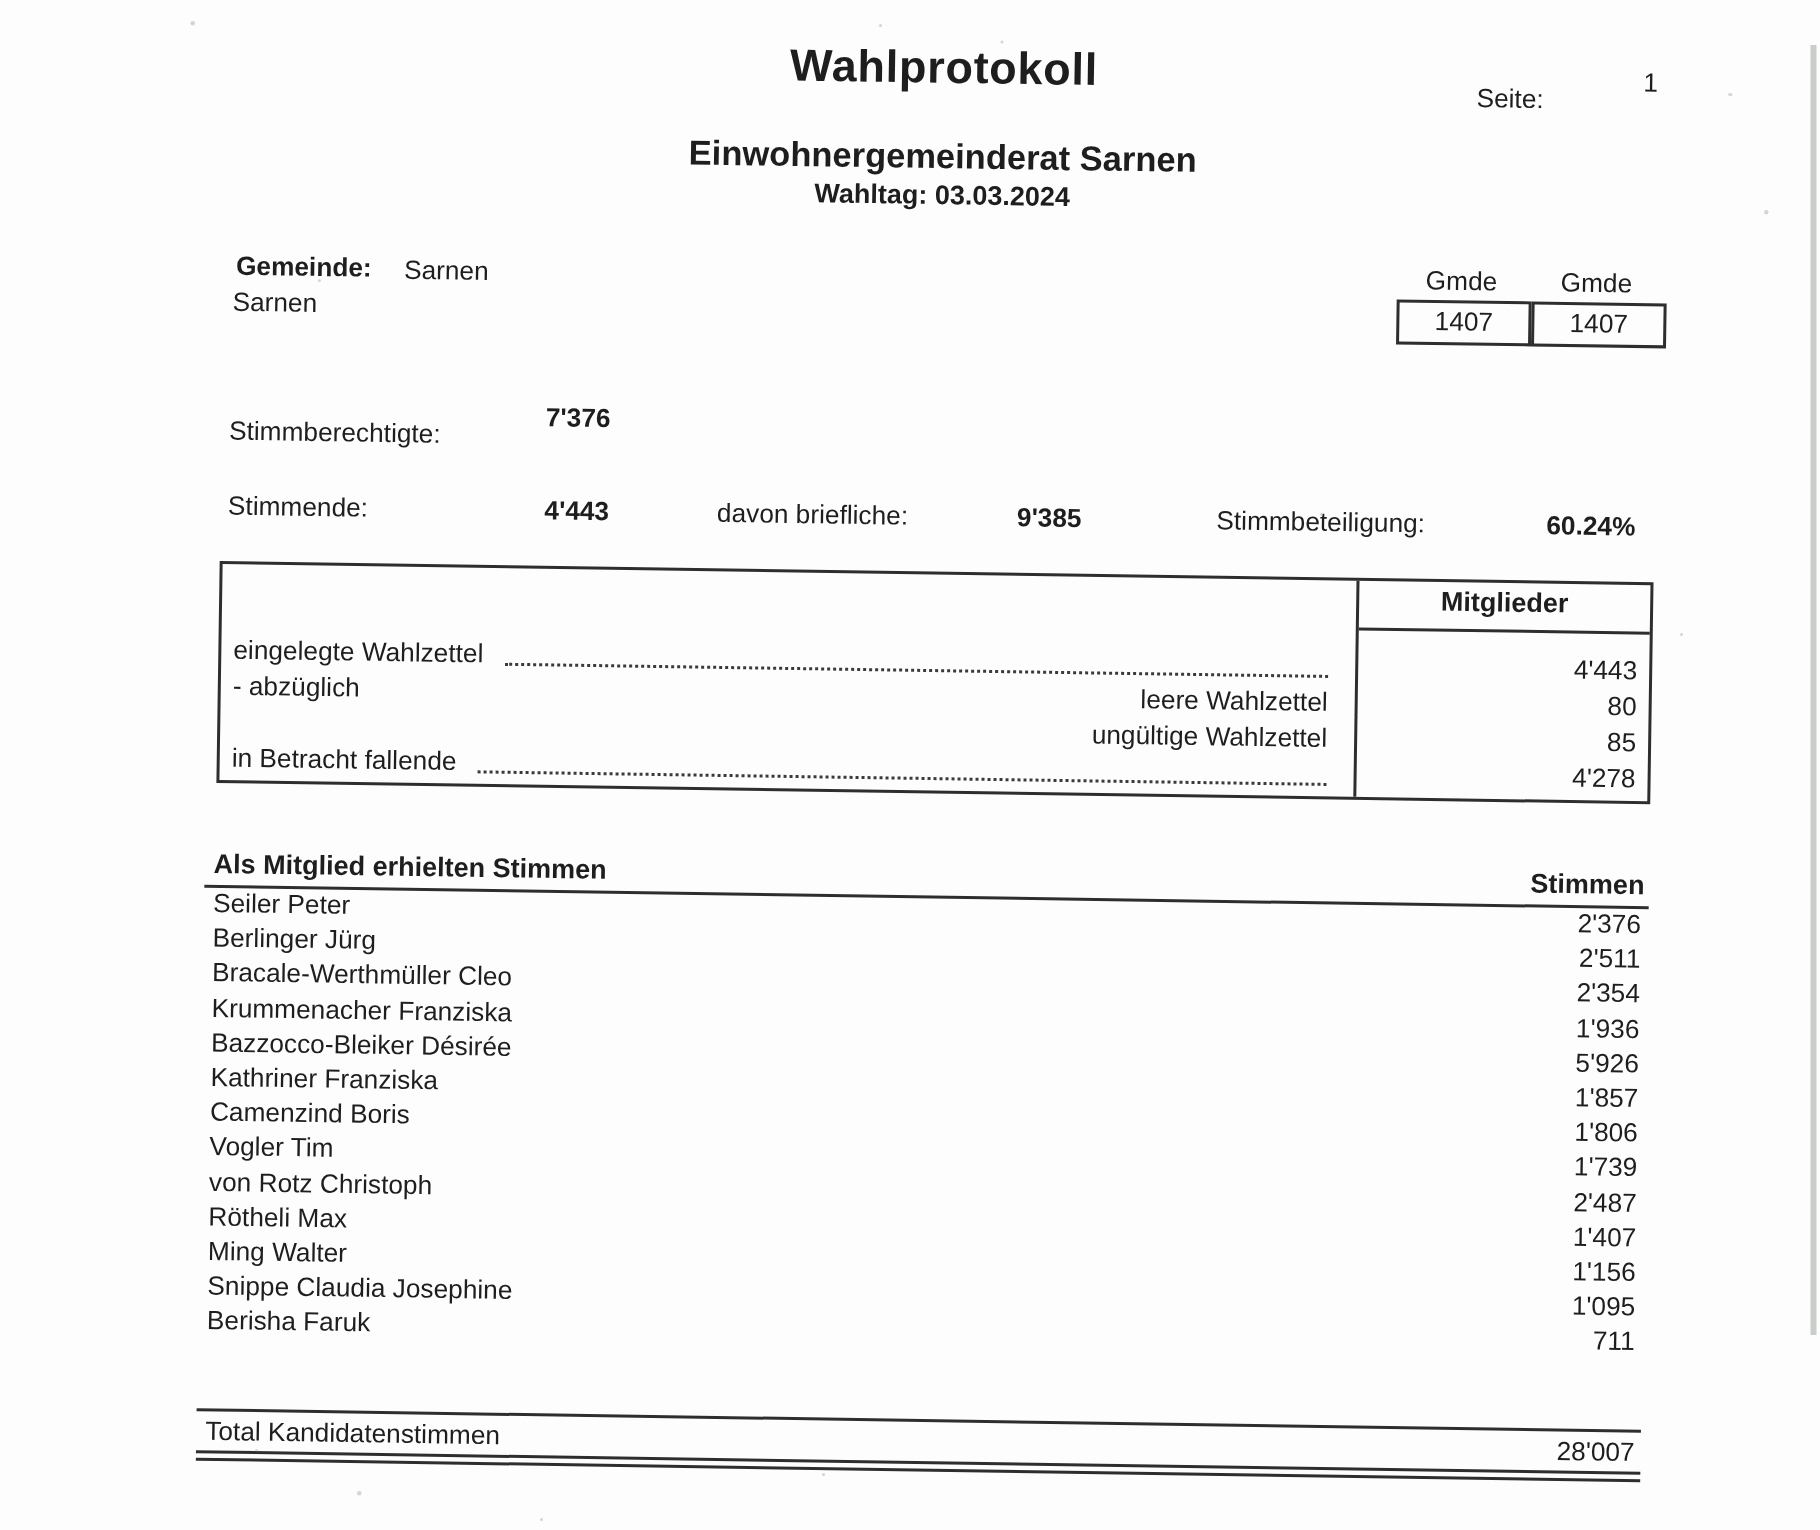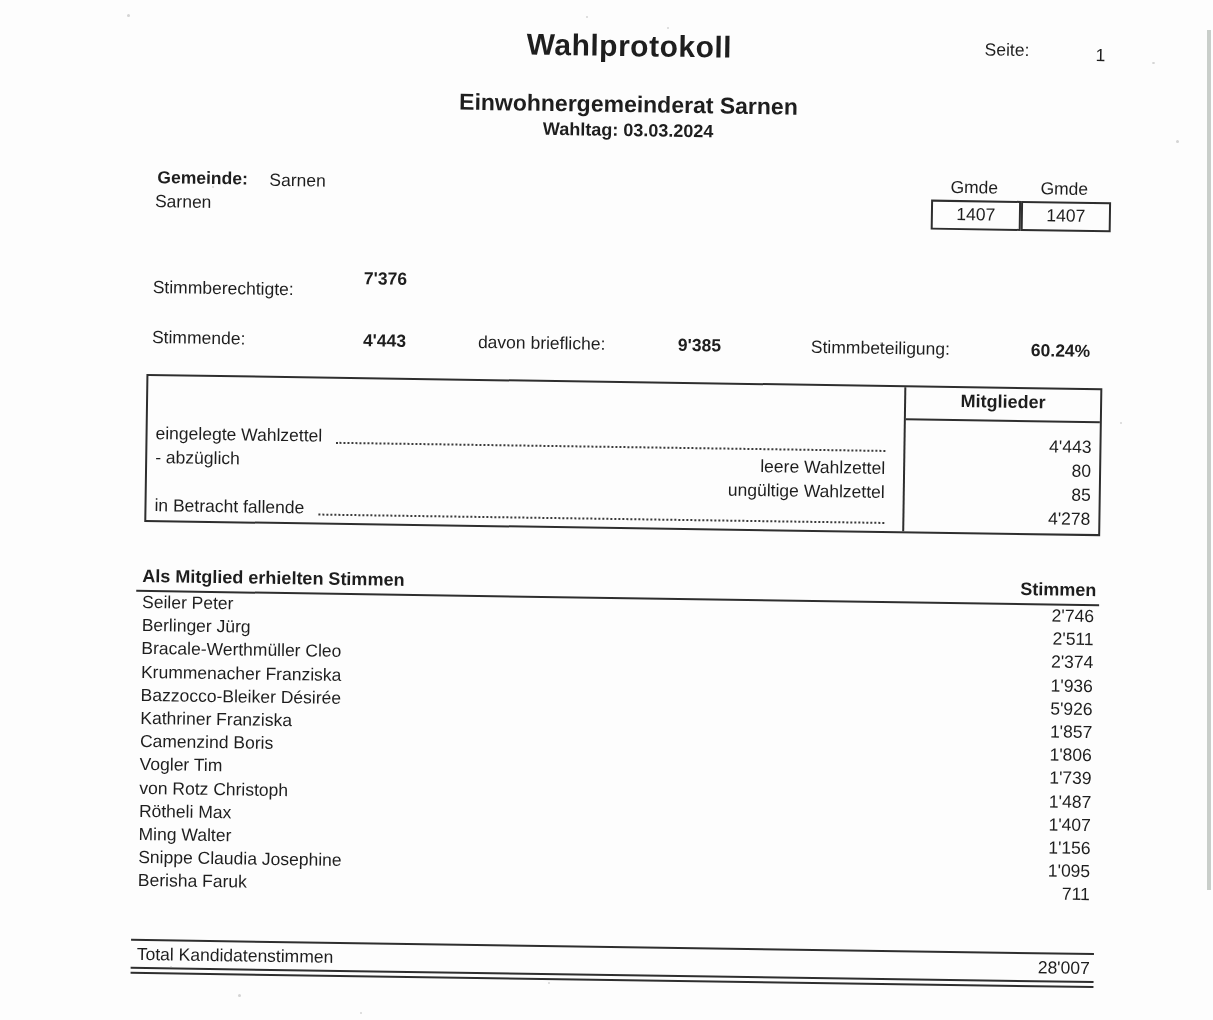--- a/index.html
+++ b/index.html
@@ -6,21 +6,21 @@
   .page{position:relative;width:1213px;height:1020px;background:#fdfdfd;overflow:hidden;
         font-family:"Liberation Sans","DejaVu Sans",sans-serif;color:#1e1e1e;}
   .tilt{position:absolute;inset:0;transform:rotate(0.85deg);transform-origin:150px 0px;}
   .abs{position:absolute;}
   .b{font-weight:bold;}
   .t{font-size:17.5px;line-height:22px;white-space:nowrap;}
 
   
   .header-row{position:absolute;left:150px;top:22px;width:960px;height:40px;}
   .doc-title{display:block;text-align:center;font-size:30px;font-weight:bold;letter-spacing:.5px;}
-  .seite-label{position:absolute;right:80px;top:4px;}
+  .seite-label{position:absolute;right:80px;top:20px;}
   .seite-num{position:absolute;right:4px;top:8px;}
 
   .subtitle{position:absolute;left:150px;top:84px;width:960px;text-align:center;}
   .subtitle .l1{font-size:23px;font-weight:bold;line-height:26px;}
   .subtitle .l2{font-size:18px;font-weight:bold;line-height:22px;margin-top:2px;}
 
   
   .gmde-label{position:absolute;width:86px;text-align:center;top:164px;}
   .gmde-box{position:absolute;top:188px;width:86px;height:26px;border:2px solid #2e2e2e;
             text-align:center;line-height:24px;font-size:17.5px;}
@@ -119,29 +119,29 @@
       <span class="b-val t" style="top:118px;">4'278</span>
     </div>
 
     <div class="cand">
       <div class="c-head">
         <span class="h1">Als Mitglied erhielten Stimmen</span>
         <span class="h2">Stimmen</span>
       </div>
       <div class="c-row">
           <span>Seiler Peter</span>
-          <span>2'746</span>
+          <span>2'376</span>
         </div>
       <div class="c-row">
           <span>Berlinger Jürg</span>
           <span>2'511</span>
         </div>
       <div class="c-row">
           <span>Bracale-Werthmüller Cleo</span>
-          <span>2'374</span>
+          <span>2'354</span>
         </div>
       <div class="c-row">
           <span>Krummenacher Franziska</span>
           <span>1'936</span>
         </div>
       <div class="c-row">
           <span>Bazzocco-Bleiker Désirée</span>
           <span>5'926</span>
         </div>
       <div class="c-row">
@@ -151,21 +151,21 @@
       <div class="c-row">
           <span>Camenzind Boris</span>
           <span>1'806</span>
         </div>
       <div class="c-row">
           <span>Vogler Tim</span>
           <span>1'739</span>
         </div>
       <div class="c-row">
           <span>von Rotz Christoph</span>
-          <span>1'487</span>
+          <span>2'487</span>
         </div>
       <div class="c-row">
           <span>Rötheli Max</span>
           <span>1'407</span>
         </div>
       <div class="c-row">
           <span>Ming Walter</span>
           <span>1'156</span>
         </div>
       <div class="c-row">

